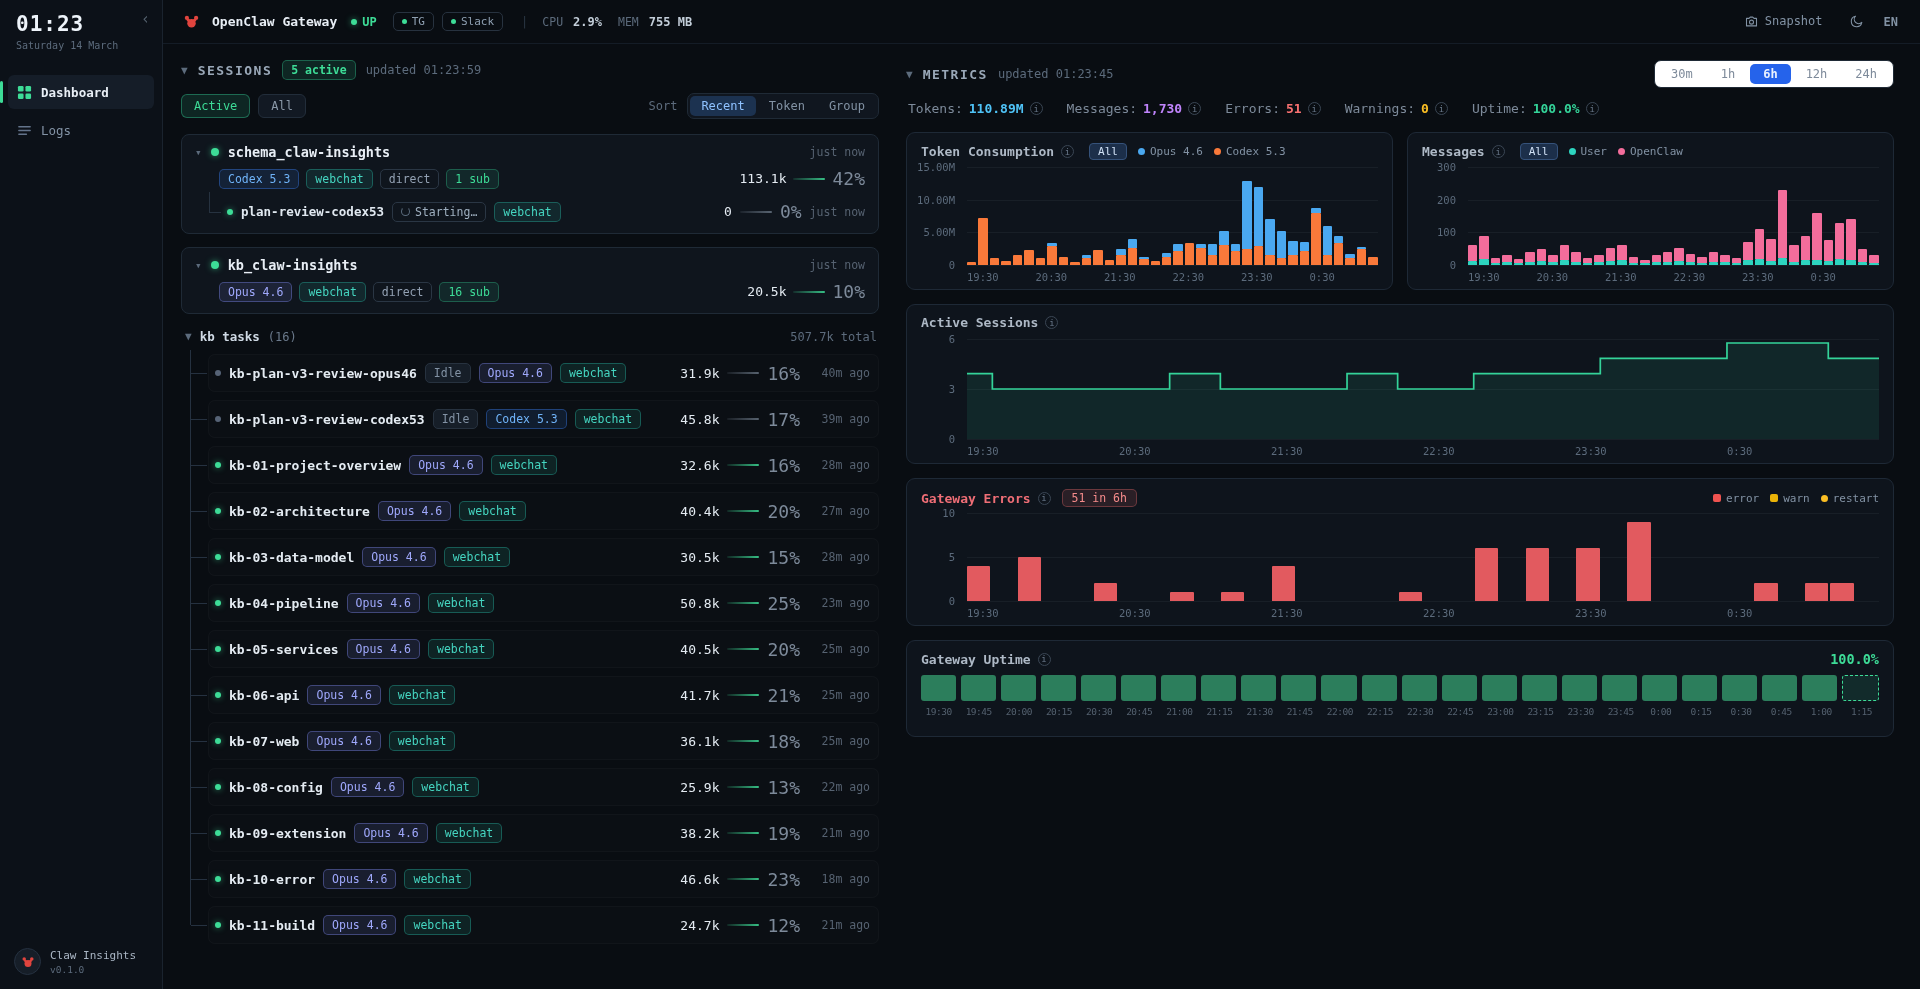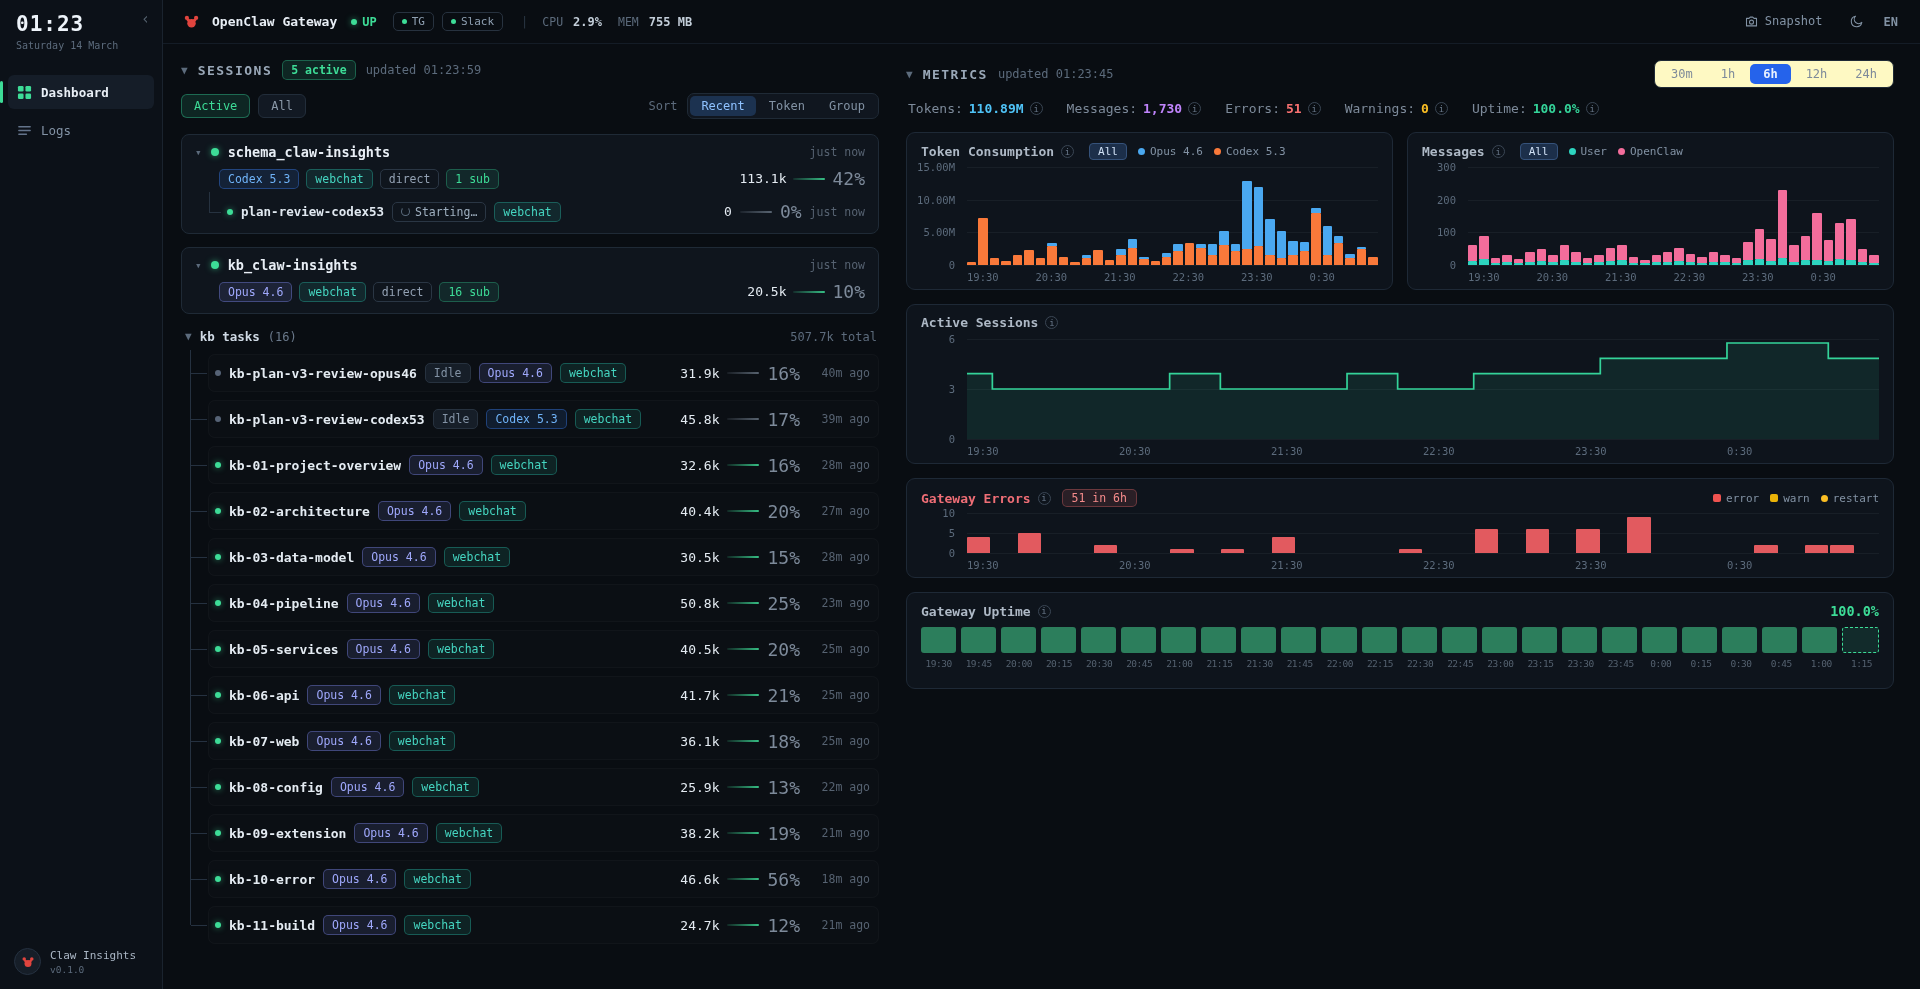--- a/index.html
+++ b/index.html
@@ -120,39 +120,39 @@
     background:#253140; }
   .task-row { display:flex; align-items:center; gap:8px; height:38px; margin-bottom:8px;
     position:relative; padding:0 8px 0 6px; border-radius:7px;
     background:rgba(255,255,255,.012); border:1px solid rgba(255,255,255,.028); cursor:pointer; }
   .task-row::before { content:""; position:absolute; left:-18px; top:50%; width:16px; height:1px;
     background:#253140; }
   .t-name { font-size:13px; font-weight:bold; color:#e4ebf2; white-space:nowrap; }
   .t-ago { color:#566271; font-size:11.5px; width:62px; text-align:right; flex:none; }
 
   
-  .range-group { margin-left:auto; display:flex; background:#fef9c3; border:1px solid #1f2a36;
+  .range-group { margin-left:auto; display:flex; background:#ffffff; border:1px solid #1f2a36;
     border-radius:7px; padding:3px; gap:2px; }
   .range-btn { font-size:12px; color:#7d8a9a; padding:3px 13px; border-radius:5px; cursor:pointer; }
   .range-btn.active { background:#2563eb; color:#eaf2ff; font-weight:bold; }
   .stats-row { display:flex; align-items:center; gap:24px; font-size:13px; margin:2px 0 16px 2px; }
   .stat { display:inline-flex; align-items:center; gap:6px; }
   .stat-label { color:#7d8a9a; }
   .stat-value { font-weight:bold; }
   .info { display:inline-flex; width:13px; height:13px; min-width:13px; border:1px solid #3a4654;
     border-radius:50%; color:#6b7a8c; font-size:9px; align-items:center; justify-content:center;
     cursor:pointer; }
   .info::after { content:"i"; }
 
   .chart-grid { display:flex; flex-wrap:wrap; gap:14px; }
   .chart-card { background:#0e141c; border:1px solid #1e2936; border-radius:9px;
     padding:10px 14px; position:relative; }
   .half { flex:1 1 calc(50% - 7px); height:158px; }
   .full { flex:1 1 100%; }
-  #cc-sess { height:160px; } #cc-err { height:100px; } #cc-up { height:97px; }
+  #cc-sess { height:160px; } #cc-err { height:148px; } #cc-up { height:97px; }
   .cc-head { display:flex; align-items:center; gap:7px; }
   .cc-title { font-size:13px; font-weight:bold; color:#aeb9c6; }
   .cc-title.err { color:#ef6e76; }
   .err-badge { background:rgba(248,113,113,.12); border:1px solid rgba(248,113,113,.32);
     color:#f58b8b; font-size:11.5px; border-radius:5px; padding:1px 9px; margin-left:4px; }
   .legend { display:inline-flex; align-items:center; gap:11px; margin-left:8px; }
   .legend.right { margin-left:auto; }
   .mini-pill { font-size:11px; padding:1px 8px; border-radius:4px; border:1px solid #2a3644;
     color:#93a1b3; cursor:pointer; }
   .mini-pill.active { background:#1c2f4a; border-color:#35527a; color:#cfe0f5; }
@@ -500,21 +500,21 @@
               <span class="t-ago">21m ago</span>
             </div>
             <div class="task-row">
               <span class="dot sm dot-on"></span>
               <span class="t-name">kb-10-error</span>
               <span class="pill tag-opus">Opus 4.6</span>
               <span class="pill tag-webchat">webchat</span>
               <span class="sp"></span>
               <span class="t-tokens">46.6k</span>
               <span class="spark"></span>
-              <span class="t-pct">56%</span>
+              <span class="t-pct">23%</span>
               <span class="t-ago">18m ago</span>
             </div>
             <div class="task-row">
               <span class="dot sm dot-on"></span>
               <span class="t-name">kb-11-build</span>
               <span class="pill tag-opus">Opus 4.6</span>
               <span class="pill tag-webchat">webchat</span>
               <span class="sp"></span>
               <span class="t-tokens">24.7k</span>
               <span class="spark"></span>

